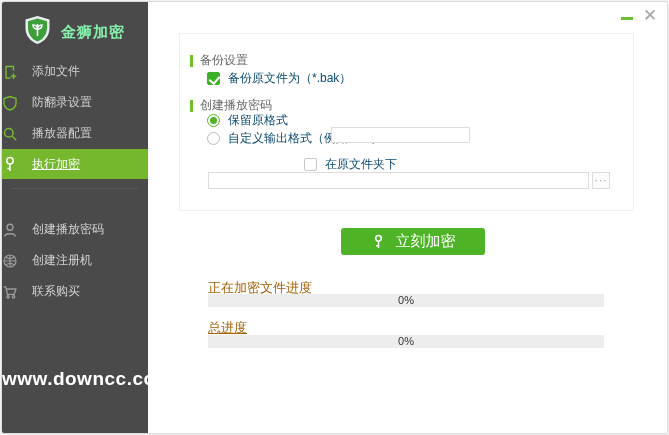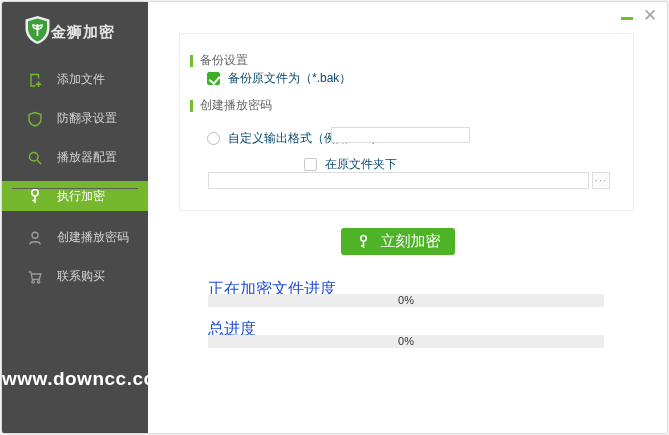--- a/index.html
+++ b/index.html
@@ -14,30 +14,30 @@
     position:absolute; left:1px; top:1px; width:667px; height:433px;
     background:#ffffff; border:1px solid #dcdcdc; border-radius:3px;
     overflow:hidden;
   }
   
   .sidebar {
     position:absolute; left:0; top:0; width:146px; height:100%;
     background:#4a4a4a;
   }
   .logo-row { position:absolute; left:22px; top:13px; display:flex; align-items:center; }
-  .logo-title { color:#e5e5e5; font-size:15px; font-weight:bold; margin-left:0; letter-spacing:1px; }
+  .logo-title { color:#86efac; font-size:15px; font-weight:bold; margin-left:10px; letter-spacing:1px; }
   .menu { position:absolute; left:0; width:100%; }
   .menu-top { top:54px; }
   .menu-bottom { top:212px; }
   .menu-item {
-    height:31px; display:flex; align-items:center; padding-left:25px;
-    color:#d2d2d2; font-size:12px; cursor:pointer; width:100%;margin-top:8px;
+    height:31px; display:flex; align-items:center; 
+    color:#d2d2d2; font-size:12px; cursor:pointer; width:100%;
   }
   .menu-item .mi-icon { width:16px; height:16px; margin-right:14px; flex:0 0 16px; }
-  .menu-item.active { background:#75b82e; color:#ffffff; height:30px; }
+  .menu-item.active { background:#75b82e; color:#ffffff; height:30px;text-decoration:underline; }
   .side-divider {
     position:absolute; left:10px; right:10px; top:186px; height:1px; background:#5a5a5a;
   }
   .watermark {
     position:absolute; left:0; top:366px; width:100%;
     color:#ffffff; font-size:19px; font-weight:bold; text-align:center;
     letter-spacing:0.5px;
   }
   
   .min-btn { position:absolute; left:619px; top:15px; width:12px; height:3px; background:#6cc22e; cursor:pointer; }
@@ -61,28 +61,28 @@
   .txt-input {
     position:absolute; border:1px solid #ddd; background:#fff; font-size:12px; color:#333;
     padding:0 4px; outline:none;
   }
   .browse-btn {
     position:absolute; border:1px solid #ddd; background:#fbfbfb; color:#999;
     font-size:10px; letter-spacing:1px; text-align:center; cursor:pointer;
   }
   
   .encrypt-btn {
-    position:absolute; left:339px; top:226px; width:114px; height:27px;
+    position:absolute; left:339px; top:226px; width:144px; height:27px;
     background:#4eb327; border:none; border-radius:3px; color:#fff;
     font-size:15px; display:flex; align-items:center; justify-content:center;
     cursor:pointer; font-family:inherit;
   }
   .encrypt-btn .mi-icon { width:15px; height:15px; margin-right:10px; }
   
-  .prog-label { position:absolute; font-size:16px; color:#1d4ed8; }
+  .prog-label { position:absolute; font-size:13px; color:#a16207; }
   .prog-bar {
     position:absolute; width:396px; height:13px; background:#ededed; overflow:hidden;
   }
   .prog-fill { position:absolute; left:0; top:0; height:100%; background:#6fbf2a; }
   .prog-text { position:absolute; width:100%; text-align:center; font-size:11px; color:#333; line-height:13px; }
 </style>
 </head>
 <body>
 
 <div class="window">
@@ -145,20 +145,29 @@
         <span class="mi-icon">
           <svg width="16" height="16" viewBox="0 0 16 16" fill="none" stroke="#9b9b9b" stroke-width="1.4">
             <circle cx="8" cy="5.3" r="3"></circle>
             <path d="M2.8 14.5 C2.8 10.8 13.2 10.8 13.2 14.5"></path>
           </svg>
         </span>
         <span>创建播放密码</span>
       </div>
       <div class="menu-item">
         <span class="mi-icon">
+          <svg width="16" height="16" viewBox="0 0 16 16" fill="none" stroke="#9b9b9b" stroke-width="1.2">
+            <circle cx="8" cy="8" r="6"></circle>
+            <path d="M8 2 V14 M2 8 H14 M4 4.2 C6.5 6 9.5 6 12 4.2 M4 11.8 C6.5 10 9.5 10 12 11.8"></path>
+          </svg>
+        </span>
+        <span>创建注册机</span>
+      </div>
+      <div class="menu-item">
+        <span class="mi-icon">
           <svg width="16" height="16" viewBox="0 0 16 16" fill="none" stroke="#9b9b9b" stroke-width="1.3">
             <path d="M1.5 2.8 H3.8 L5.4 10.3 H12.3 L13.9 5 H4.3"></path>
             <circle cx="6" cy="12.8" r="1.2"></circle>
             <circle cx="11.6" cy="12.8" r="1.2"></circle>
           </svg>
         </span>
         <span>联系购买</span>
       </div>
     </div>
 
@@ -175,20 +184,24 @@
     <span>备份设置</span>
   </div>
   <div class="ctl-row" style="left:205px; top:68px;">
     <span class="cbox checked"></span>
     <span>备份原文件为（*.bak）</span>
   </div>
 
   <div class="sec-title" style="left:188px; top:95px;">
     <span class="gbar"></span>
     <span>创建播放密码</span>
+  </div>
+  <div class="ctl-row" style="left:205px; top:110px;">
+    <span class="radio sel"></span>
+    <span>保留原格式</span>
   </div>
   <div class="ctl-row" style="left:205px; top:128px;">
     <span class="radio unsel"></span>
     <span>自定义输出格式（例如.abc）</span>
   </div>
   <input class="txt-input" style="left: 329px; top: 125px; width: 139px; height: 16px;" value="">
 
   <div class="ctl-row" style="left:302px; top:154px;">
     <span class="cbox unchecked"></span>
     <span>在原文件夹下</span>

